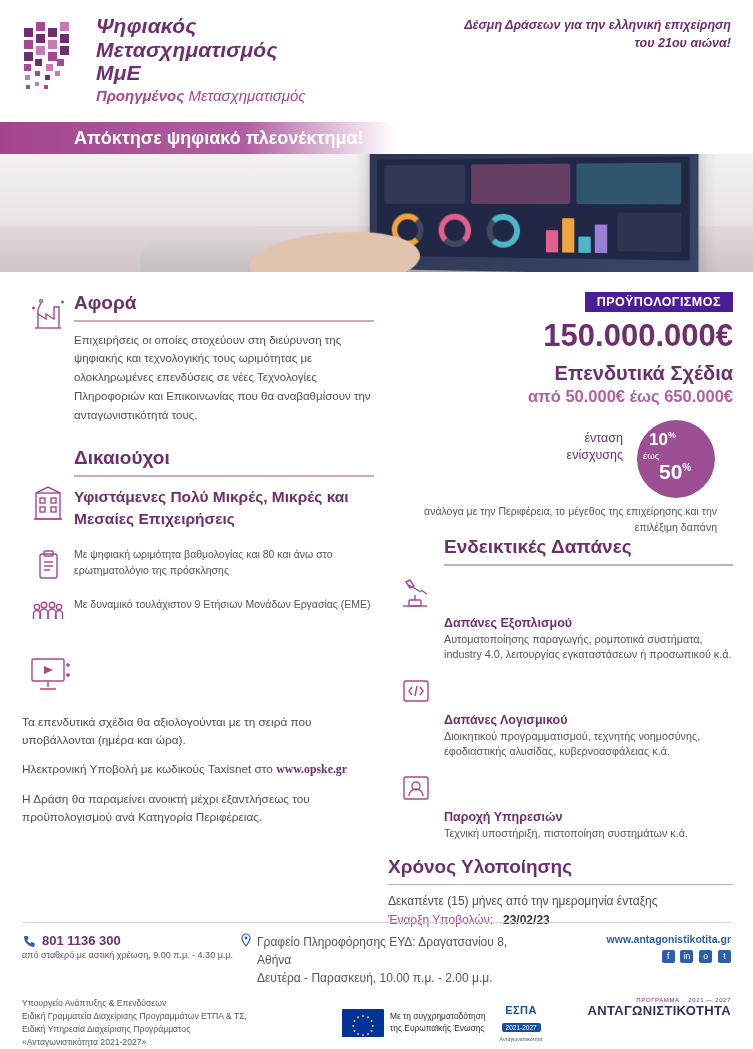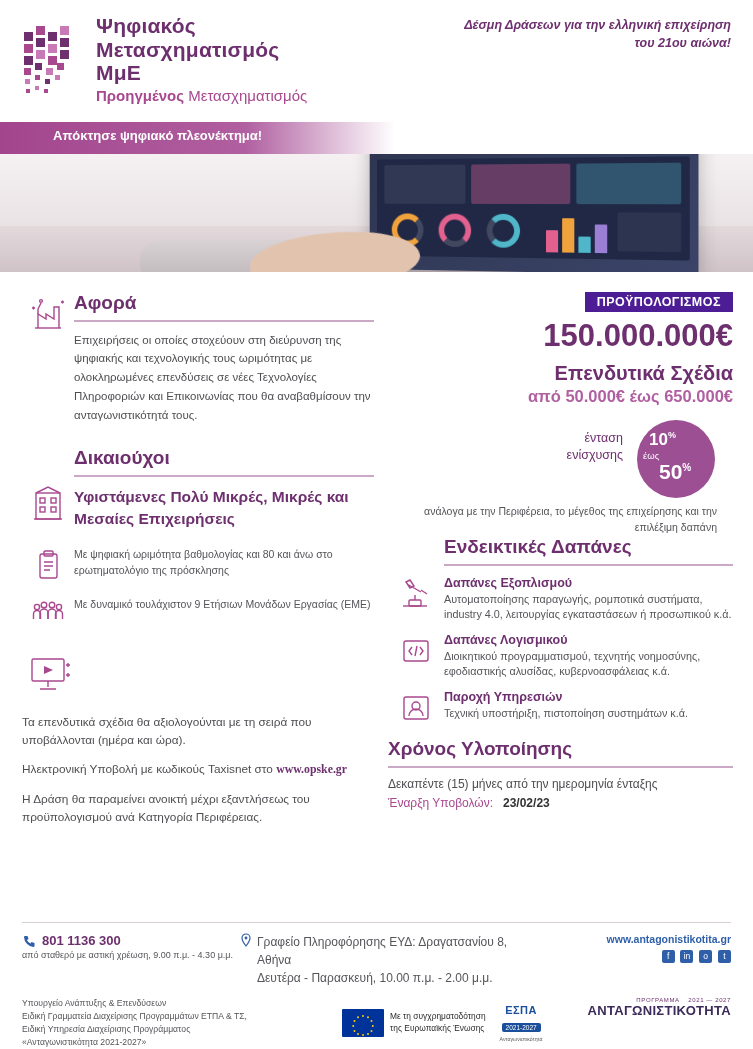--- a/index.html
+++ b/index.html
@@ -8,41 +8,41 @@
     font-family: "Liberation Sans", sans-serif;
     background: #ffffff;
     color: #4a4a4a;
     position: relative;
     overflow: hidden;
   }
   .page { position: relative; width: 753px; height: 1049px; }
 
   
   .header { position: relative; height: 122px; padding: 14px 22px 0 22px; }
-  .logo-block { display: flex; align-items: center; }
+  .logo-block { display: flex; align-items: flex-start; font-style: italic; }
   .logo-mark { width: 62px; height: 78px; position: relative; margin-right: 12px; margin-top: 4px; }
   .logo-title { line-height: 1.12; }
   .logo-title .l1, .logo-title .l2, .logo-title .l3 {
     font-size: 21px; font-weight: bold; color: #6d2f6e; letter-spacing: .2px;
   }
   .logo-title .l4 { font-size: 15px; color: #a8488f; margin-top: 3px; }
   .logo-title .l4 b { font-weight: bold; }
   .header-tagline {
     position: absolute; right: 22px; top: 16px; text-align: right;
     font-size: 12.5px; font-style: italic; font-weight: bold; color: #6d2f6e; line-height: 1.45;
   }
 
   
   .hero { position: relative; height: 150px; width: 753px; overflow: hidden; }
   .hero-left {
     position: absolute; left: 0; top: 0; width: 395px; height: 32px;
     background: linear-gradient(90deg, #a3458d 0%, #b05fa0 62%, rgba(176,95,160,0) 100%);
   }
   .hero-left span {
-    display: block; padding: 6px 0 0 53px; color: #fff; font-size: 13px; font-weight: bold;
+    display: block; padding: 6px 0 0 74px; color: #fff; font-size: 18px; font-weight: bold;
   }
   .hero-img { position: absolute; left: 0; top: 32px; width: 753px; height: 118px; background: #efe9ea; overflow: hidden; }
   .hero-img .desk { position: absolute; left: 0; bottom: 0; width: 753px; height: 46px; background: linear-gradient(180deg,#e3dadc,#cfc3c7); }
   .hero-img .wall { position: absolute; left: 0; top: 0; width: 753px; height: 75px; background: linear-gradient(180deg,#f5f1f2,#e9e2e4); }
   .hero-img .laptop {
     position: absolute; left: 362px; top: -32px; width: 330px; height: 150px;
     background: linear-gradient(135deg,#2e3550,#3b4468);
     border-radius: 3px; transform: perspective(400px) rotateY(-6deg);
     box-shadow: 0 6px 18px rgba(0,0,0,.25);
   }
@@ -101,21 +101,21 @@
   .circle .cmid { position:absolute; left: 6px; top: 30px; font-size: 9.5px; }
   .circle .c2 { position:absolute; left: 22px; top: 40px; font-size: 21px; font-weight: bold; }
   .circle .c2 sup { font-size: 10px; }
   .intensity-note {
     position: absolute; right: 16px; top: 84px; text-align: right;
     font-size: 10.5px; line-height: 1.5; color: #55555a;
   }
 
   .exp-item { display:flex; margin-bottom: 10px; }
   .exp-item .ibox { width: 56px; flex:0 0 56px; display:flex; justify-content:center; padding-top:2px; }
-  .exp-item h3 { font-size: 12.5px; color: #6d2f6e; font-weight: bold; margin-bottom: 2px; }
+  .exp-item h3 { font-size: 12.5px; color: #6d2f6e; font-weight: bold; margin-bottom: 2px; margin-top: 40px; }
   .exp-item p { font-size: 10.8px; line-height: 1.45; color: #55555a; }
 
   .time-line { font-size: 12px; color: #4f4f53; margin-top: 2px; }
   .time-sub { font-size: 12px; color: #a8488f; margin-top: 5px; }
   .time-sub b { color:#333; font-weight: bold; }
 
   .left-notes { margin-top: 12px; font-size: 11.8px; line-height: 1.55; color: #4f4f53; }
   .left-notes p { margin-bottom: 11px; }
   .left-notes a { color: #6d2f6e; font-weight: bold; text-decoration: none; font-family: Liberation Serif, serif; }
 

